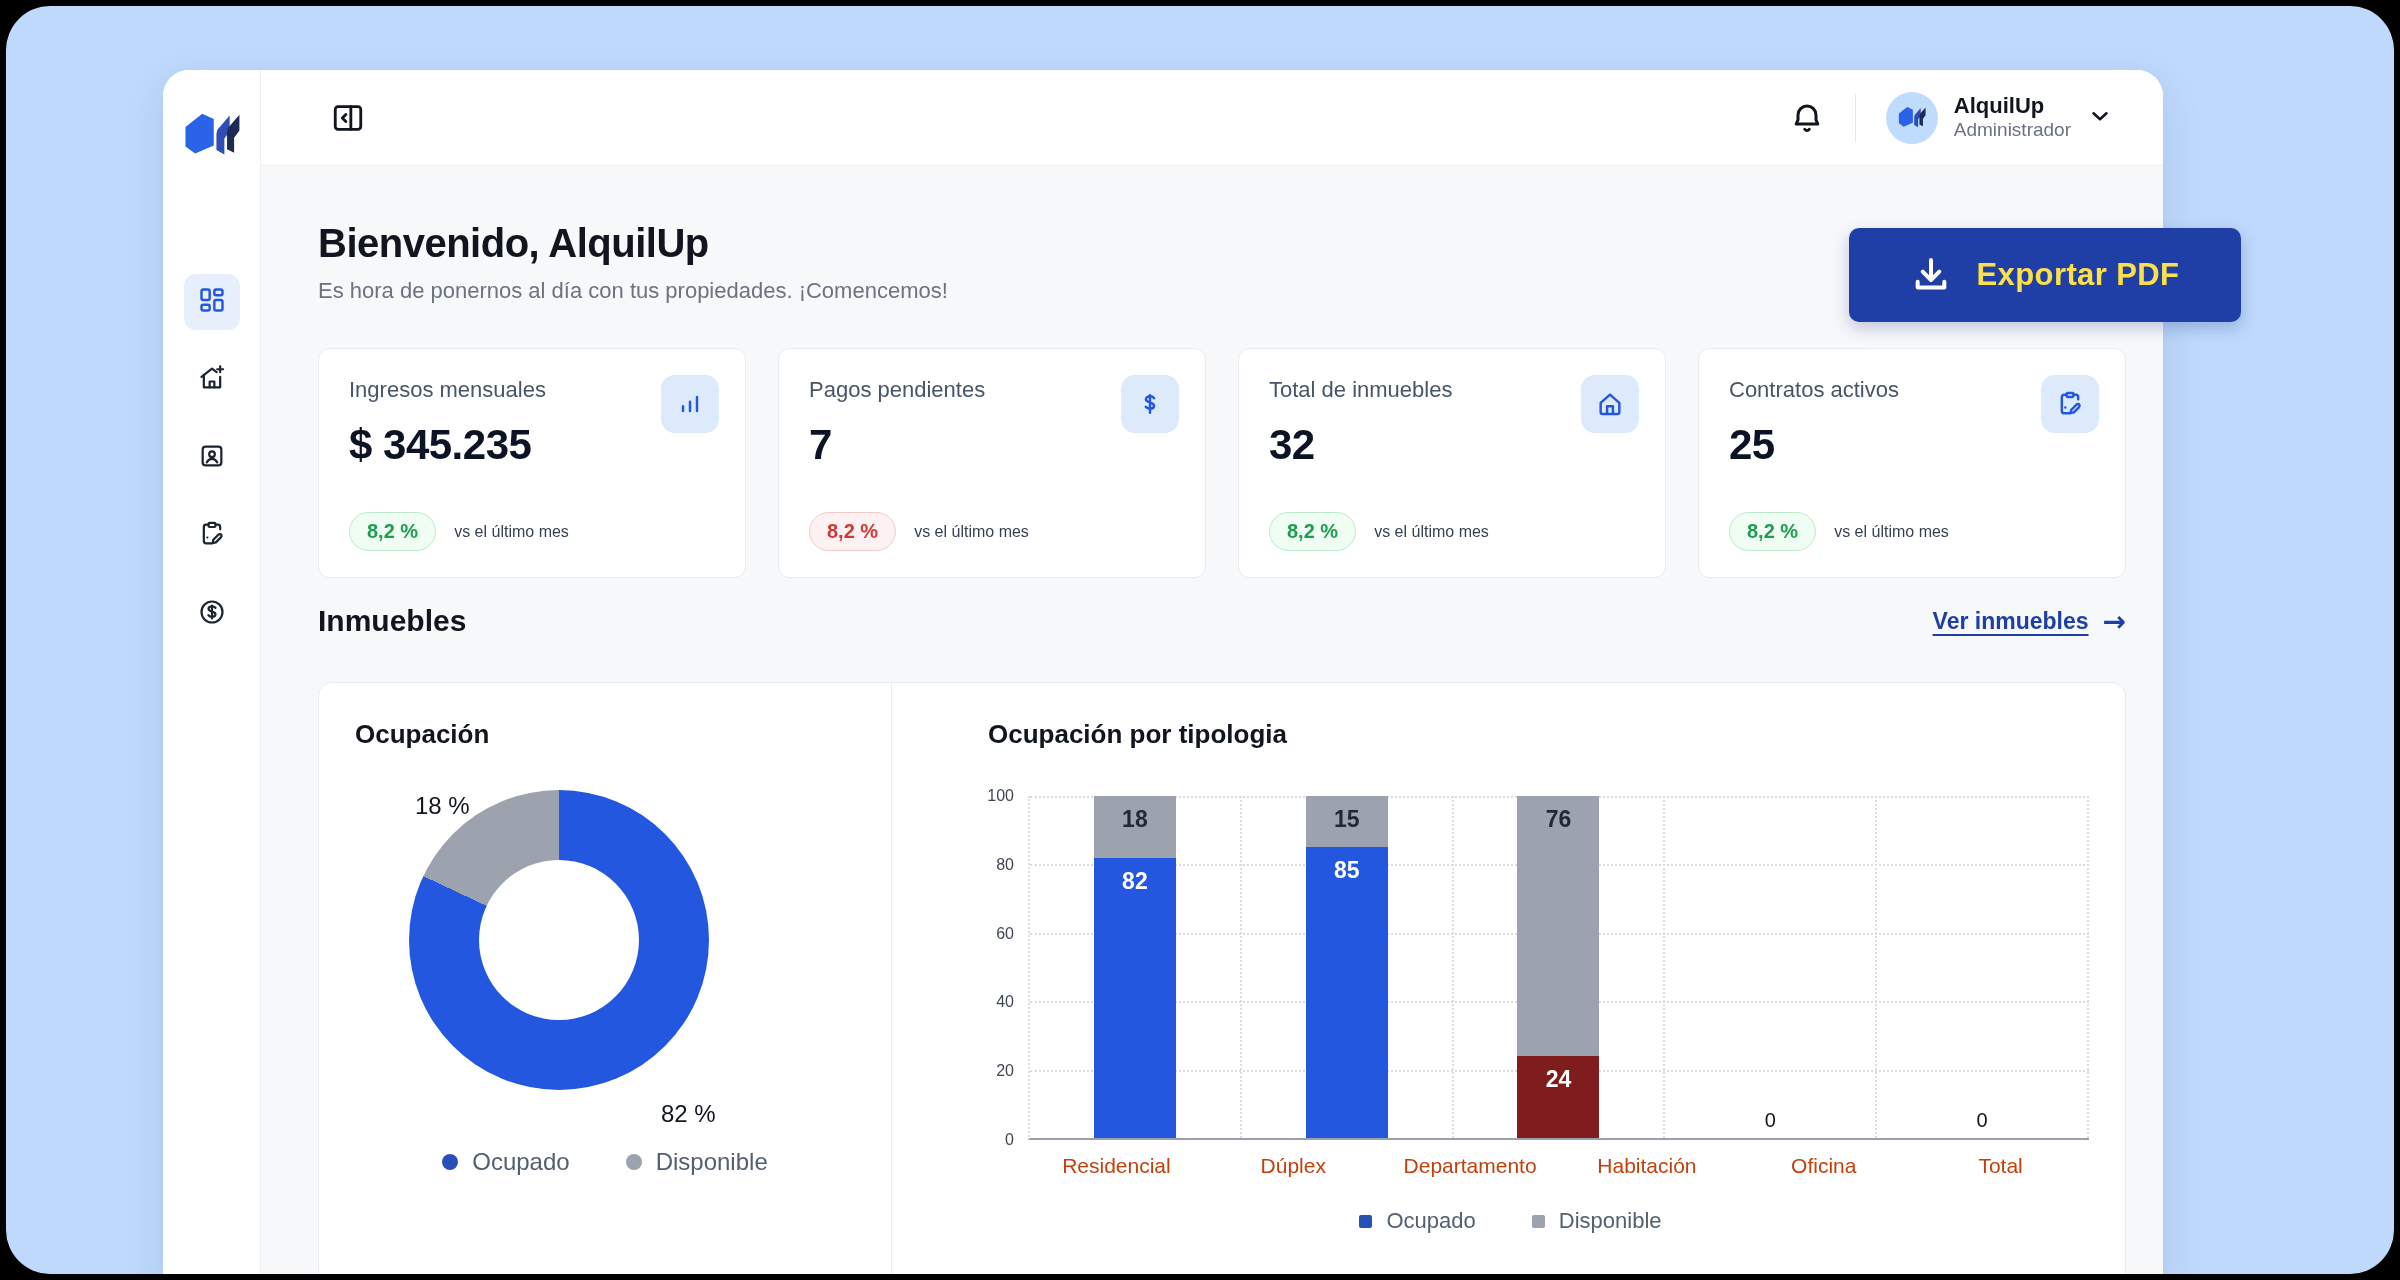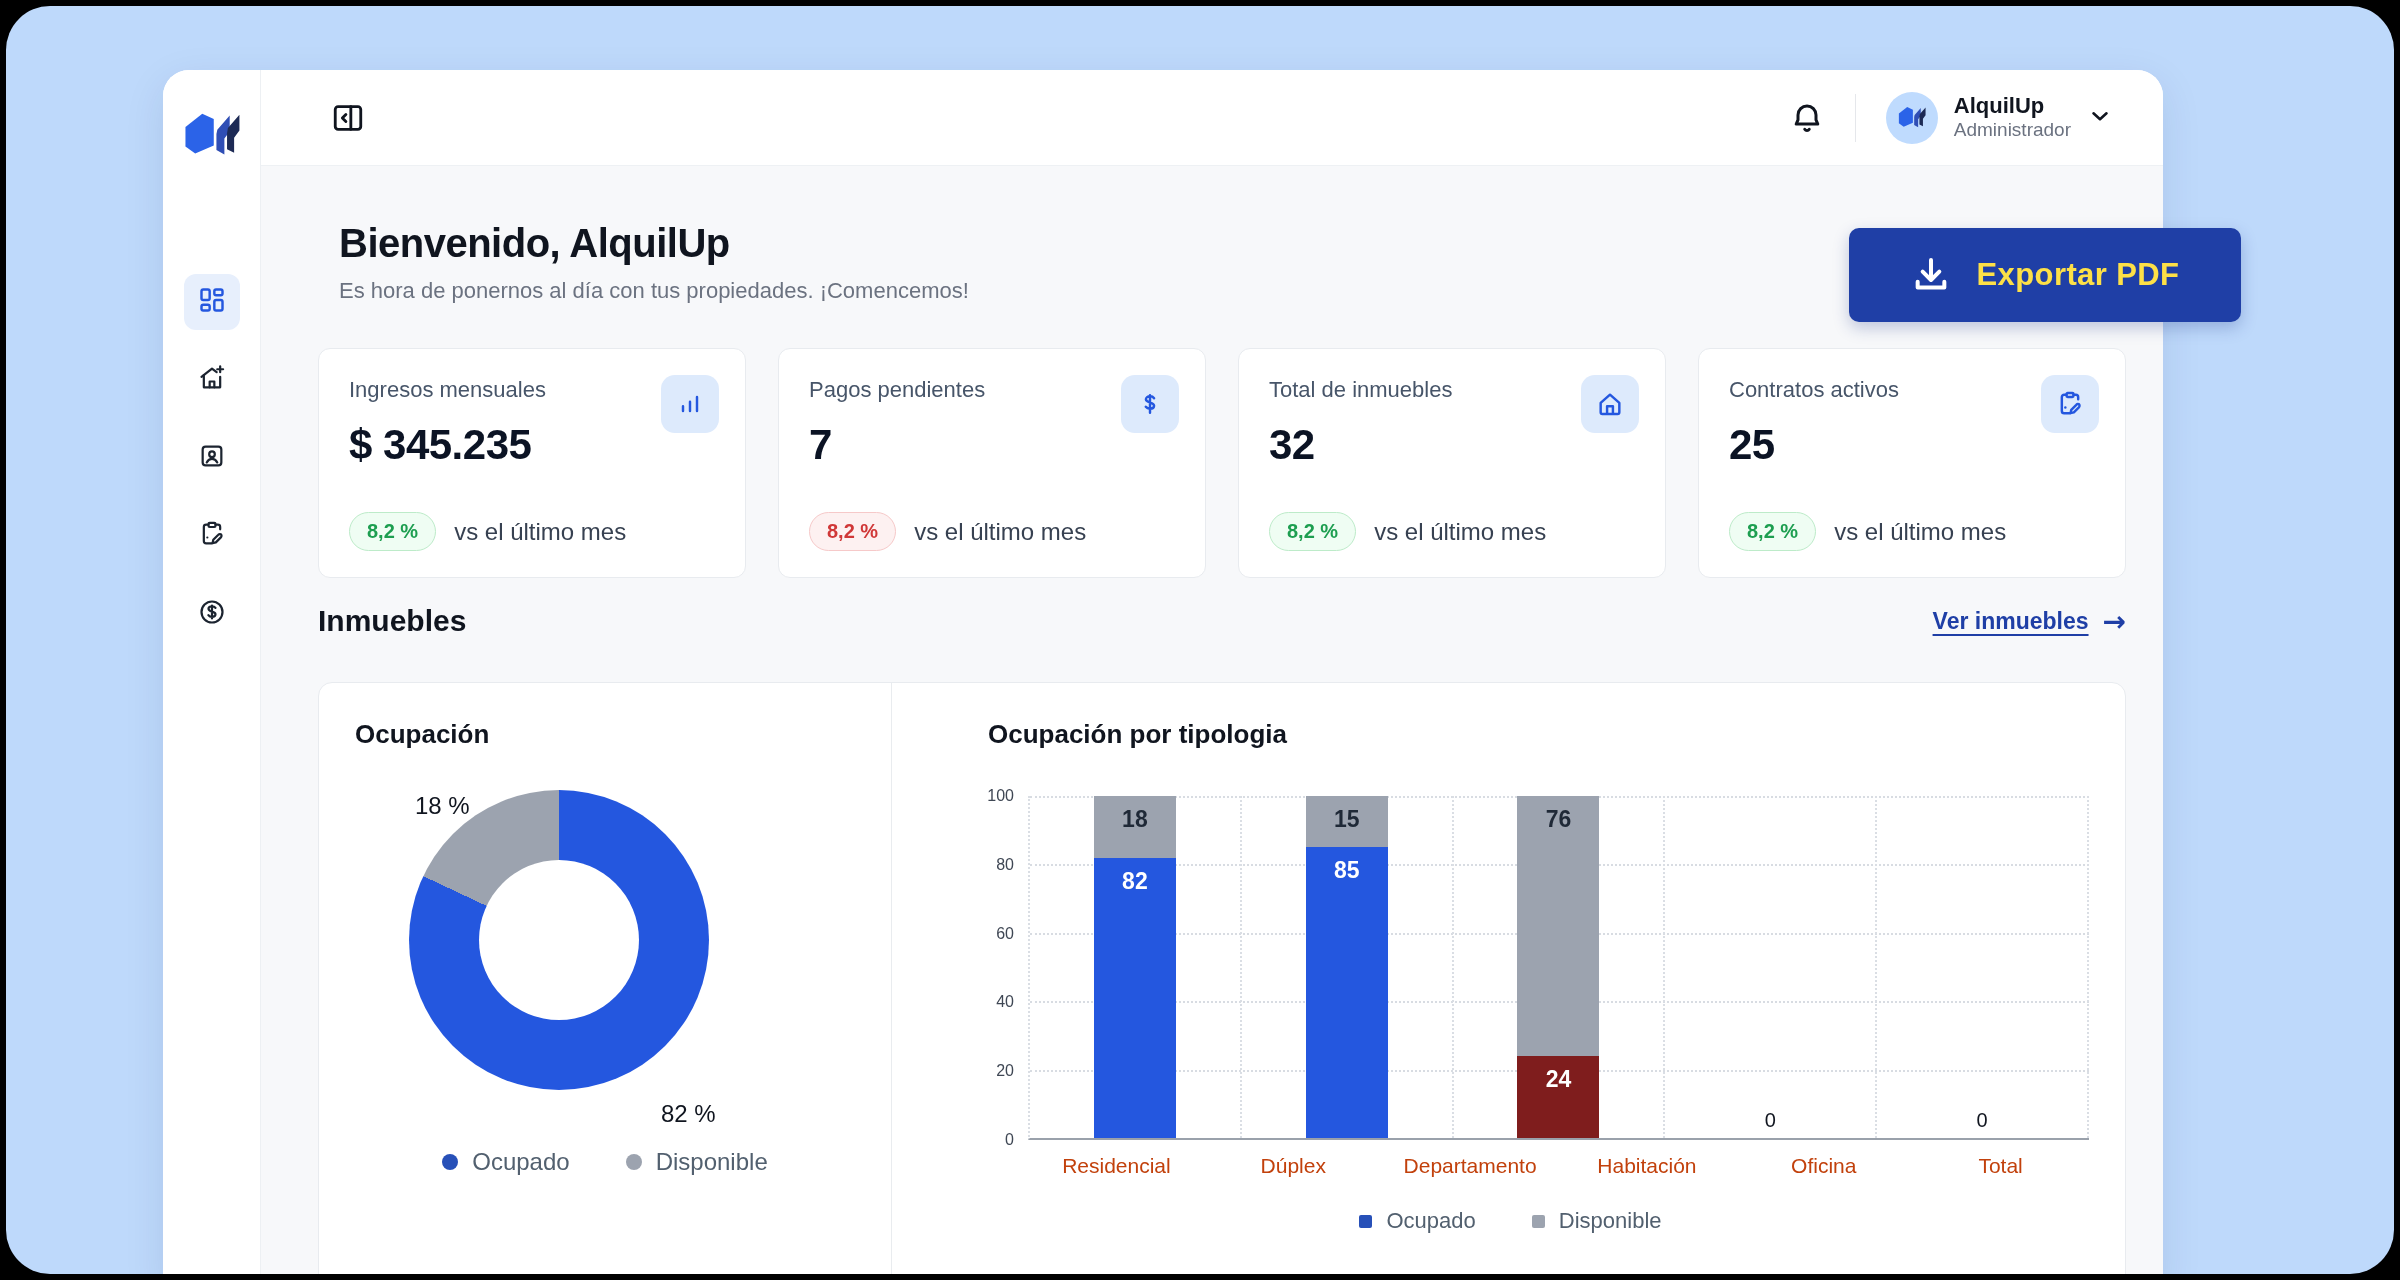--- a/index.html
+++ b/index.html
@@ -35,21 +35,21 @@
   .v-divider { width:1px; height:48px; background:#e5e7eb; }
   .account { display:flex; align-items:center; gap:16px; cursor:pointer; }
   .avatar { width:52px; height:52px; border-radius:50%; background:#bfdbfe; display:flex; align-items:center; justify-content:center; }
   .acct-name { font-size:22px; font-weight:700; color:#10151f; line-height:1.2; }
   .acct-role { font-size:19px; color:#6b7280; line-height:1.2; }
   .chev svg { width:26px; height:26px; stroke:#10151f; stroke-width:2.4; fill:none; stroke-linecap:round; stroke-linejoin:round; }
 
   
   .main { position:absolute; left:98px; right:0; top:96px; bottom:0; background:#f7f8fa; padding:0 37px 0 57px; }
 
-  .page-head { padding-top:55px; position:relative;margin-left:21px; }
+  .page-head { padding-top:55px; position:relative; }
   .page-title { font-size:40px; font-weight:700; color:#10151f; letter-spacing:-.5px; }
   .page-sub { margin-top:12px; font-size:22px; color:#6b7280; }
 
   .export-btn { position:absolute; top:62px; right:-115px; width:392px; height:94px;
                 background:#1f3fa6; border-radius:10px; border:none; cursor:pointer;
                 display:flex; align-items:center; justify-content:center; gap:26px;
                 box-shadow:0 6px 16px rgba(24,48,130,.25); }
   .export-btn svg { width:40px; height:40px; stroke:#fff; stroke-width:2.4; fill:none; stroke-linecap:round; stroke-linejoin:round; }
   .export-btn span { color:#fde047; font-size:31px; font-weight:700; letter-spacing:.4px; }
 
@@ -58,21 +58,21 @@
   .card { position:relative; background:#fff; border:1px solid #e8ebef; border-radius:12px; height:230px; padding:28px 30px; }
   .card-title { font-size:22px; color:#475569; }
   .icon-tile { position:absolute; top:26px; right:26px; width:58px; height:58px; border-radius:14px; background:#ddeafc;
                display:flex; align-items:center; justify-content:center; }
   .icon-tile svg { width:28px; height:28px; stroke:#2457df; stroke-width:2.1; fill:none; stroke-linecap:round; stroke-linejoin:round; }
   .card-value { margin-top:18px; font-size:42px; font-weight:700; color:#0b1324; letter-spacing:-.5px; }
   .card-foot { position:absolute; left:30px; bottom:26px; display:flex; align-items:center; gap:18px; }
   .pill { font-size:20px; font-weight:700; padding:7px 17px; border-radius:999px; }
   .pill.badge-positive { color:#1d9e50; background:#effdf3; border:1.5px solid #bdebc9; }
   .pill.badge-negative { color:#d03838; background:#fdf1f1; border:1.5px solid #f6c9c9; }
-  .note { font-size:24px; color:#374151; }
+  .note { font-size:16px; color:#374151; }
 
   
   .section-row { margin-top:26px; display:flex; align-items:center; }
   .section-title { font-size:30px; font-weight:700; color:#10151f; }
   .section-link { margin-left:auto; display:flex; align-items:center; gap:14px; color:#1f3fa6; cursor:pointer; }
   .section-link .lbl { font-size:23px; font-weight:700; text-decoration:underline; text-underline-offset:5px; }
   .section-link .arrow { font-family:"DejaVu Sans", sans-serif; font-size:28px; font-weight:700; }
 
   
   .charts-card { margin-top:44px; background:#fff; border:1px solid #e8ebef; border-radius:14px; height:700px;

